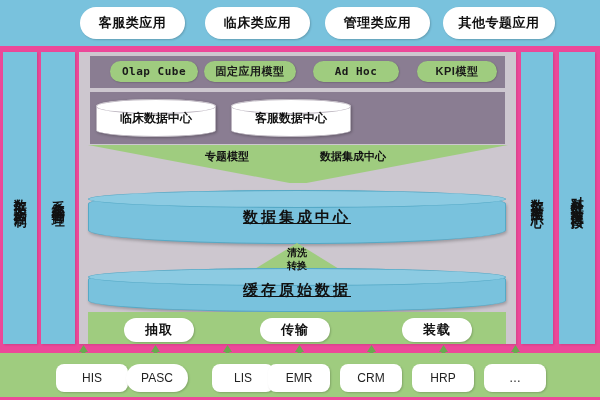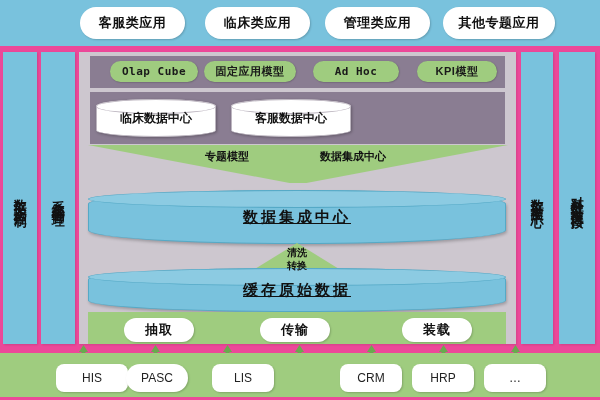--- a/index.html
+++ b/index.html
@@ -316,20 +316,23 @@
   <div class="src-band"></div>
   <div class="src-box" style="left:56px; top:364px; width:72px;">
     <span>HIS</span>
   </div>
   <div class="src-box" style="left:126px; top:364px; width:62px;border-radius:14px;">
     <span>PASC</span>
   </div>
   <div class="src-box" style="left:212px; top:364px; width:62px;">
     <span>LIS</span>
   </div>
+  <div class="src-box" style="left:268px; top:364px; width:62px;">
+    <span>EMR</span>
+  </div>
   <div class="src-box" style="left:340px; top:364px; width:62px;">
     <span>CRM</span>
   </div>
   <div class="src-box" style="left:412px; top:364px; width:62px;">
     <span>HRP</span>
   </div>
   <div class="src-box" style="left:484px; top:364px; width:62px;">
     <span>…</span>
   </div>
 

